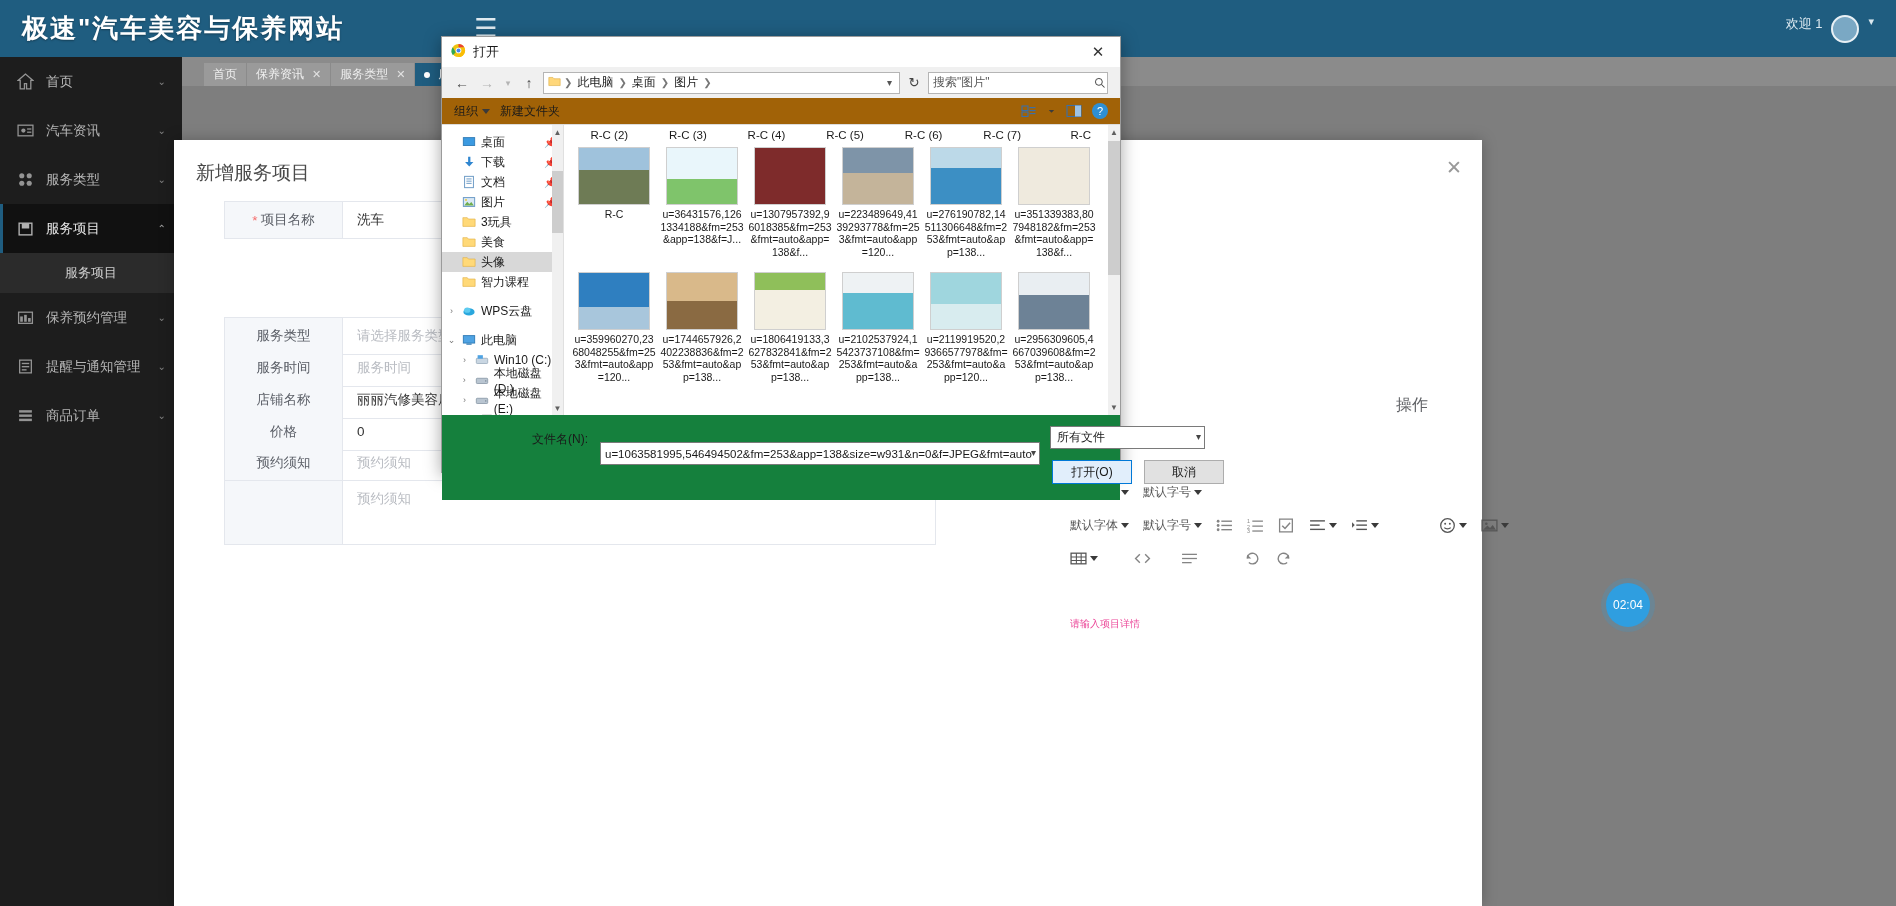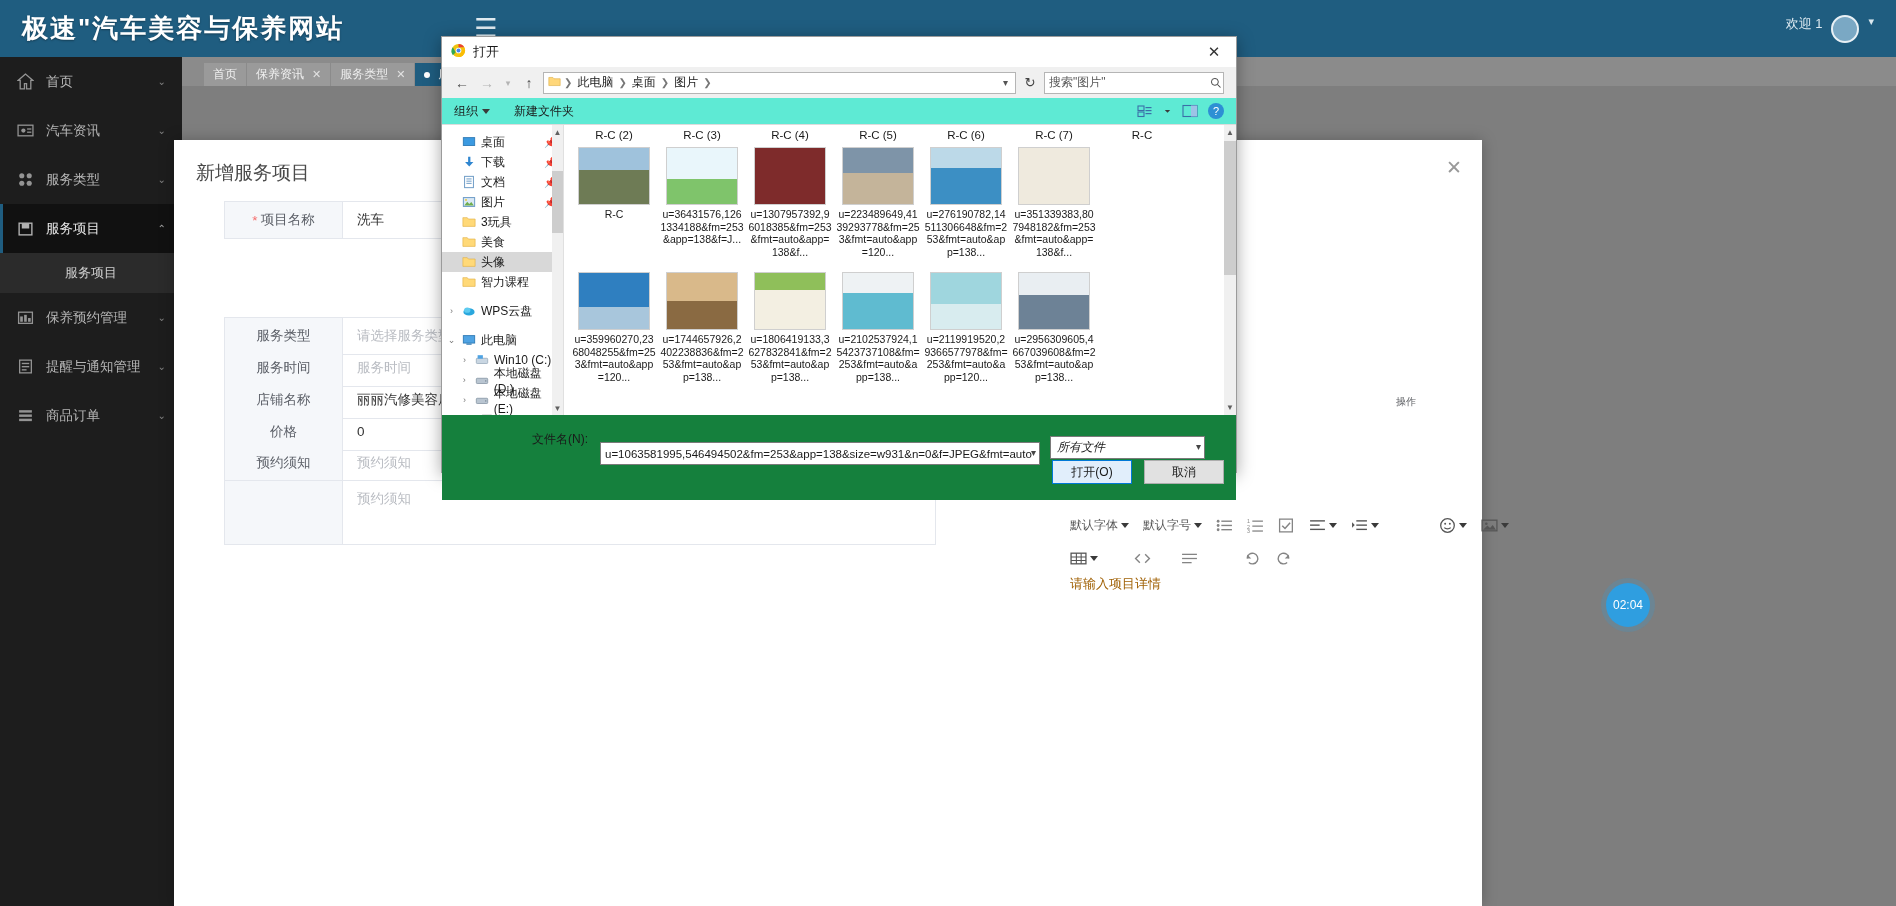--- a/index.html
+++ b/index.html
@@ -56,54 +56,54 @@
   .fval.ph { color:#b9bcc2; }
   .ta { position:absolute; left:50px; width:712px; height:64px; border:1px solid #e4e7ed; border-top:none;
         display:flex; }
   .ta .tabox { flex:1; padding:9px 0 0 14px; font-size:13.5px; color:#b9bcc2; }
 
   
   .editor { position:absolute; left:896px; top:336px; width:466px; height:300px; }
   .etoolrow { display:flex; align-items:center; gap:14px; height:33px; font-size:12px; color:#555; }
   .etoolrow .sel { display:flex; align-items:center; gap:3px; cursor:pointer;}
   .eicon { width:17px;height:17px; display:inline-block; cursor:pointer; opacity:.72;}
-  .ebody { font-size:13px; color:#a16207; }
-  .op-label { position:absolute; left:1222px; top:255px; font-size:10px; color:#606266;}
+  .ebody { margin-top:42px; font-size:10px; color:#ec4899; }
+  .op-label { position:absolute; left:1222px; top:255px; font-size:16px; color:#606266;}
 
   
   .badge-clock {
     position:absolute; left:1432px; top:443px; width:44px; height:44px; border-radius:50%;
     background:#2f9ee0; color:#fff; font-size:12px; display:flex; align-items:center; justify-content:center;
     box-shadow:0 0 0 5px rgba(47,158,224,.22);
   }
 
   .watermark { position:absolute; right:22px; bottom:8px; font-size:27px; color:#c9c9c9; letter-spacing:.5px; }
 
   
-  .dlg { position:absolute; left:441px; top:36px; width:796px; height:437px;
+  .dlg { position:absolute; left:441px; top:36px; width:680px; height:437px;
          background:#f0f0f0; border:1px solid #9b9b9b; box-shadow:0 3px 16px rgba(0,0,0,.35); }
   .dlg-title { height:30px; background:#fff; display:flex; align-items:center; padding-left:9px; gap:7px; }
   .dlg-title .ttxt { font-size:13px; color:#1a1a1a; }
   .dlg-x { margin-left:auto; width:44px; height:30px; display:flex; align-items:center; justify-content:center;
            font-size:15px; color:#333; cursor:pointer;}
   .navbar { height:31px; background:#f0f0f0; display:flex; align-items:center; gap:3px; padding:0 9px; }
   .navbtn { width:22px; height:22px; display:flex; align-items:center; justify-content:center;
             font-size:14px; color:#4b4b4b; cursor:pointer;}
   .navbtn.dim { color:#b4b4b4; }
   .crumbbar { flex:1; height:22px; background:#fff; border:1px solid #b5b5b5; display:flex; align-items:center;
               padding:0 4px; font-size:12px; color:#1a1a1a; gap:3px; }
   .crumb { padding:0 2px; cursor:pointer; }
   .sepch { color:#777; font-size:10px; }
   .crumbdd { margin-left:auto; font-size:10px; color:#555; padding-right:3px; }
   .refresh { width:22px;height:22px; border:1px solid transparent; display:flex;align-items:center;justify-content:center;
              font-size:13px; color:#444; cursor:pointer;}
   .searchbox { width:180px; height:22px; background:#fff; border:1px solid #b5b5b5; display:flex; align-items:center;
                padding:0 4px; font-size:12px; color:#5a5a5a; }
 
-  .cmdbar { height:27px; background:#5eead4; display:flex; align-items:center; gap:24px;
+  .cmdbar { height:27px; background:#a16207; display:flex; align-items:center; gap:10px;
             padding:0 12px; font-size:12px; color:#1a1a1a; border-bottom:1px solid #dcdcdc; }
   .cmdbar .it { cursor:pointer; display:flex; align-items:center; gap:4px;}
   .cmdbar .right { margin-left:auto; display:flex; align-items:center; gap:10px;}
   .vicon { width:16px;height:16px; display:inline-block; cursor:pointer;}
   .helpbtn { width:16px;height:16px;border-radius:50%;background:#2d8fd4;color:#fff;font-size:11px;
              display:flex;align-items:center;justify-content:center; cursor:pointer;}
 
   .dlg-body { display:flex; height:290px; background:#fff; }
   .nav-pane { width:122px; border-right:1px solid #e0e0e0; background:#fff; position:relative; overflow:hidden;}
   .np-item { height:20px; display:flex; align-items:center; font-size:12px; color:#1a1a1a; padding-left:4px; gap:5px;}
@@ -132,23 +132,23 @@
   .fp-up,.fp-dn{position:absolute;right:0;width:12px;height:15px;background:#f0f0f0;font-size:8px;
                 display:flex;align-items:center;justify-content:center;color:#606060;cursor:pointer;}
   .fp-up{top:0;} .fp-dn{bottom:0;}
 
   .dlg-foot { height:85px; background:#15803d; position:relative; }
   .fn-label { position:absolute; left:90px; top:16px; font-size:12px; color:#1a1a1a; }
   .fn-input { position:absolute; left:158px; top:11px; width:440px; height:23px; background:#fff;
               border:1px solid #7a7a7a; display:flex; align-items:center; padding:0 18px 0 4px;
               font-size:11.5px; color:#1a1a1a; overflow:hidden; white-space:nowrap;margin-top:16px;}
   .fn-dd { position:absolute; right:3px; top:4px; font-size:10px; color:#444;}
-  .ft-select { position:absolute; left:608px; top:21px; width:155px; height:23px; background:#fff;
+  .ft-select { position:absolute; left:608px; top:11px; width:155px; height:23px; background:#fff;
                border:1px solid #7a7a7a; display:flex; align-items:center; padding:0 18px 0 6px;
-               font-size:12px; color:#1a1a1a;font-style:italic; }
+               font-size:12px; color:#1a1a1a; }
   .btn { position:absolute; top:45px; height:24px; width:80px; font-size:12px;
          display:flex; align-items:center; justify-content:center; cursor:pointer;
          background:#e1e1e1; border:1px solid #adadad; color:#1a1a1a;}
   .btn.primary { left:610px; border:1px solid #0078d7; background:#e1eefb; }
   .btn.cancel { left:702px; }
   .caret-tri { width:0;height:0;border-left:4px solid transparent;border-right:4px solid transparent;
                border-top:5px solid #3a3a3a; display:inline-block;}
 </style>
 </head>
 <body>

